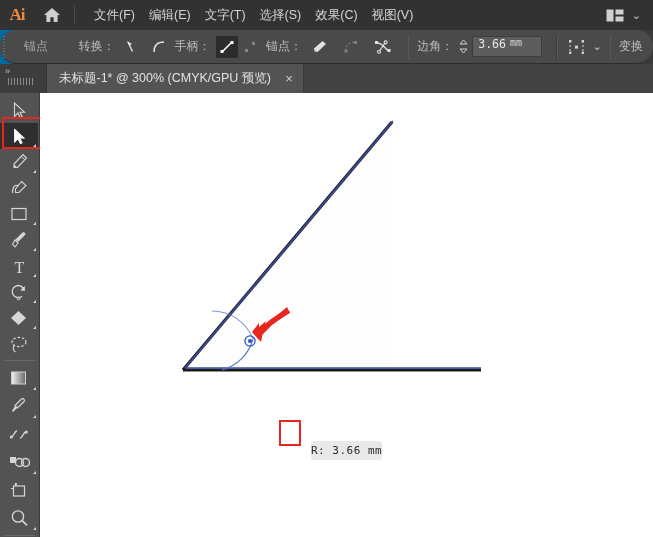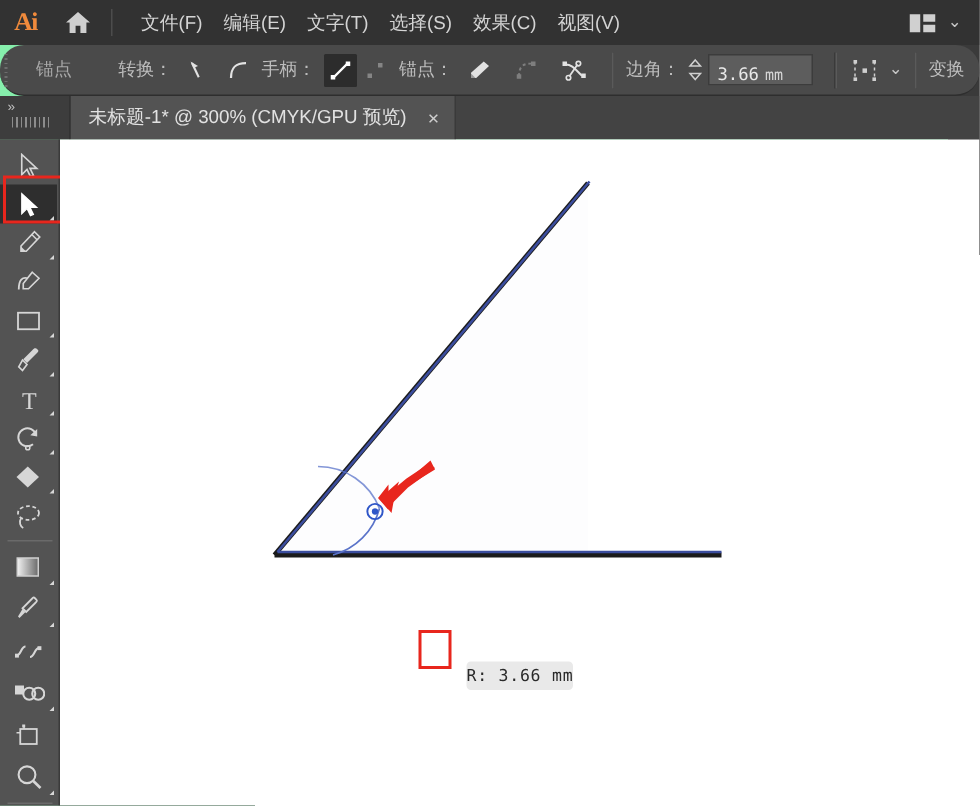--- a/index.html
+++ b/index.html
@@ -11,21 +11,21 @@
     width: 653px;
     height: 537px;
     overflow: hidden;
     font-family: "Liberation Sans", sans-serif;
     -webkit-font-smoothing: antialiased;
   }
   #app {
     position: relative;
     width: 632px;
     height: 537px;
-    background: #86efac;
+    background: #0369a1;
     text-decoration: underline;
   }
 
   
   .menubar {
     position: absolute;
     left: 0; top: 0;
     width: 653px; height: 30px;
     background: #323232;
     display: flex;
@@ -128,21 +128,21 @@
     display: flex; flex-direction: column;
     align-items: center; justify-content: center;
     color: #cfcfcf;
   }
   .num-field {
     background: #5d5d5d;
     border: 1px solid #3c3c3c;
     height: 19px;
     min-width: 58px;
     display: flex;
-    align-items: flex-end;
+    align-items: flex-start;
     padding: 0 5px;
     gap: 4px;
     color: #e8e8e8;
     font-size: 11.5px;
     font-family: "DejaVu Sans Mono", monospace;
   }
   .num-field .unit { font-size: 10px; color: #d6d6d6; }
 
   
   .tabbar {

